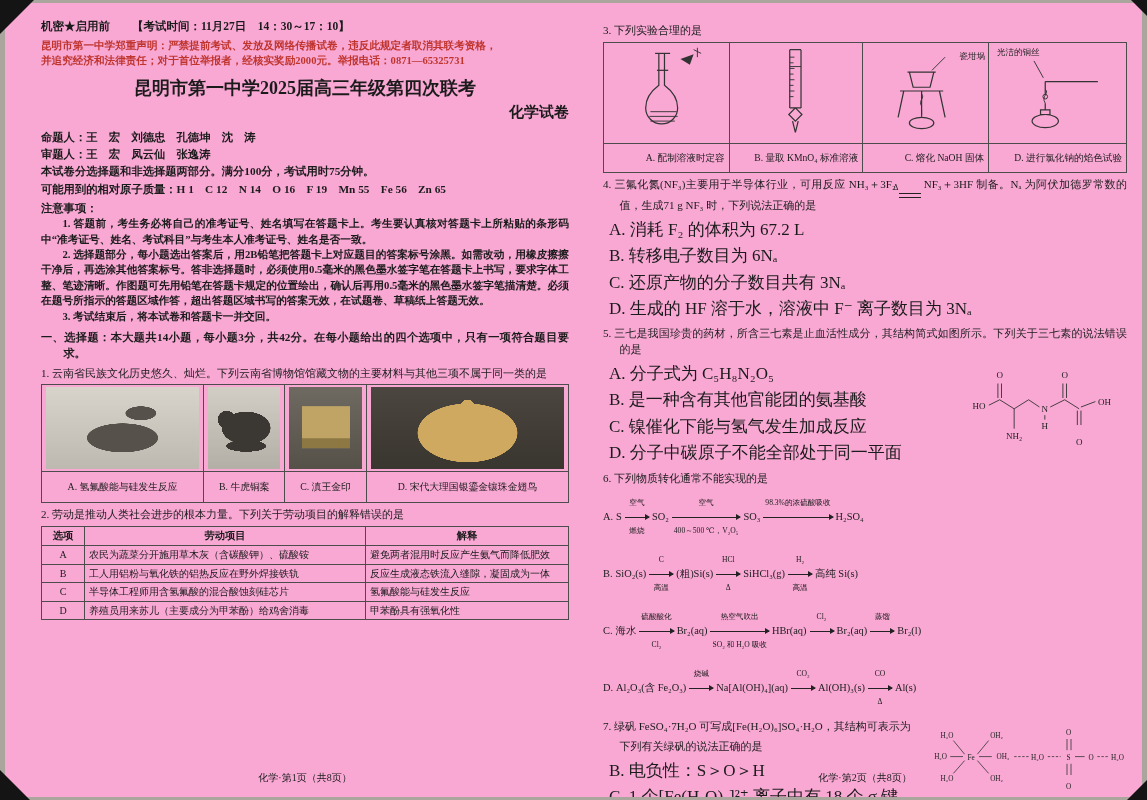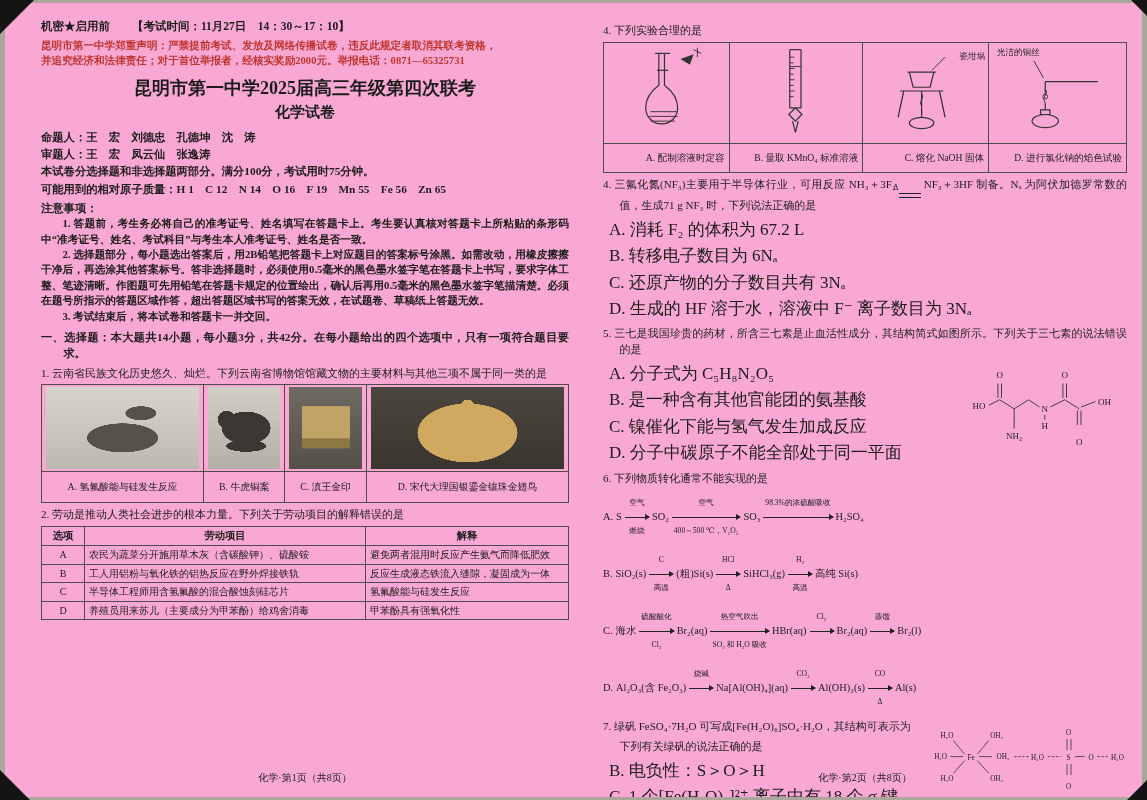--- a/index.html
+++ b/index.html
@@ -15,21 +15,21 @@
   .corner.tr{top:0;right:0;border-top:16px solid #141414;border-left:16px solid transparent;}
   .corner.bl{bottom:0;left:0;border-bottom:30px solid #141414;border-right:30px solid transparent;}
   .corner.br{bottom:0;right:0;border-bottom:20px solid #141414;border-left:20px solid transparent;}
   .col{position:absolute;top:16px;}
   .col-left{left:36px;width:528px;}
   .col-right{left:598px;width:524px;}
   p{margin:0 0 3px 0;}
   .topline{display:flex;gap:22px;font-weight:bold;font-size:11.5px;margin-bottom:4px;}
   .decl{color:#bf352e;font-weight:bold;font-size:10.6px;line-height:1.45;text-align:justify;}
   .title1{text-align:center;font-size:18px;font-weight:bold;margin:7px 0 3px 0;}
-  .title2{text-align:center;font-size:15px;font-weight:bold;margin:0 0 7px 0;}
+  .title2{text-align:right;font-size:15px;font-weight:bold;margin:0 0 7px 0;}
   .meta p{font-weight:bold;font-size:11.3px;line-height:1.45;margin:1px 0;}
   .notes-h{font-weight:bold;font-size:11.3px;margin-top:4px;}
   .note-p{font-weight:600;font-size:10.7px;line-height:1.44;text-indent:2em;text-align:justify;margin:0;}
   .sec-h{font-weight:bold;font-size:11.2px;line-height:1.45;margin-top:5px;padding-left:2em;text-indent:-2em;text-align:justify;}
   .stem{font-size:11px;line-height:1.45;padding-left:1.5em;text-indent:-1.5em;text-align:justify;margin:4px 0 3px 0;}
   .opt{font-size:17px;line-height:1.5;margin:1px 0 1px 6px;}
   table{border-collapse:collapse;width:100%;}
   td,th{border:1px solid #4c4c4c;padding:2px 4px;}
   .imgtable td{text-align:center;vertical-align:middle;}
   .imgtable .cap td{font-size:9.8px;line-height:1.3;height:26px;}
@@ -174,21 +174,21 @@
           <td>甲苯酚具有强氧化性</td>
         </tr>
         </tbody>
       </table>
     </div>
   </div>
 
   <div class="col col-right">
 
     <div>
-      <p class="stem">4. 下列实验合理的是</p>
+      <p class="stem">3. 下列实验合理的是</p>
       <table class="figtable">
         <tbody>
         <tr>
           <td class="figcell">
             <svg class="appfig" viewBox="0 0 110 100">
               <path class="ln" d="M47 10 v34 c-8 6 -14 14 -14 24 a17 17 0 0 0 34 0 c0 -10 -6 -18 -14 -24 v-34"></path>
               <line class="ln" x1="43" y1="10" x2="59" y2="10"></line>
               <line class="ln" x1="45" y1="28" x2="57" y2="28"></line>
               <path class="thin" d="M38 72 h28 M37 77 h30 M38 82 h26"></path>
               <polygon points="70,16 84,11 80,22" fill="#333"></polygon>

